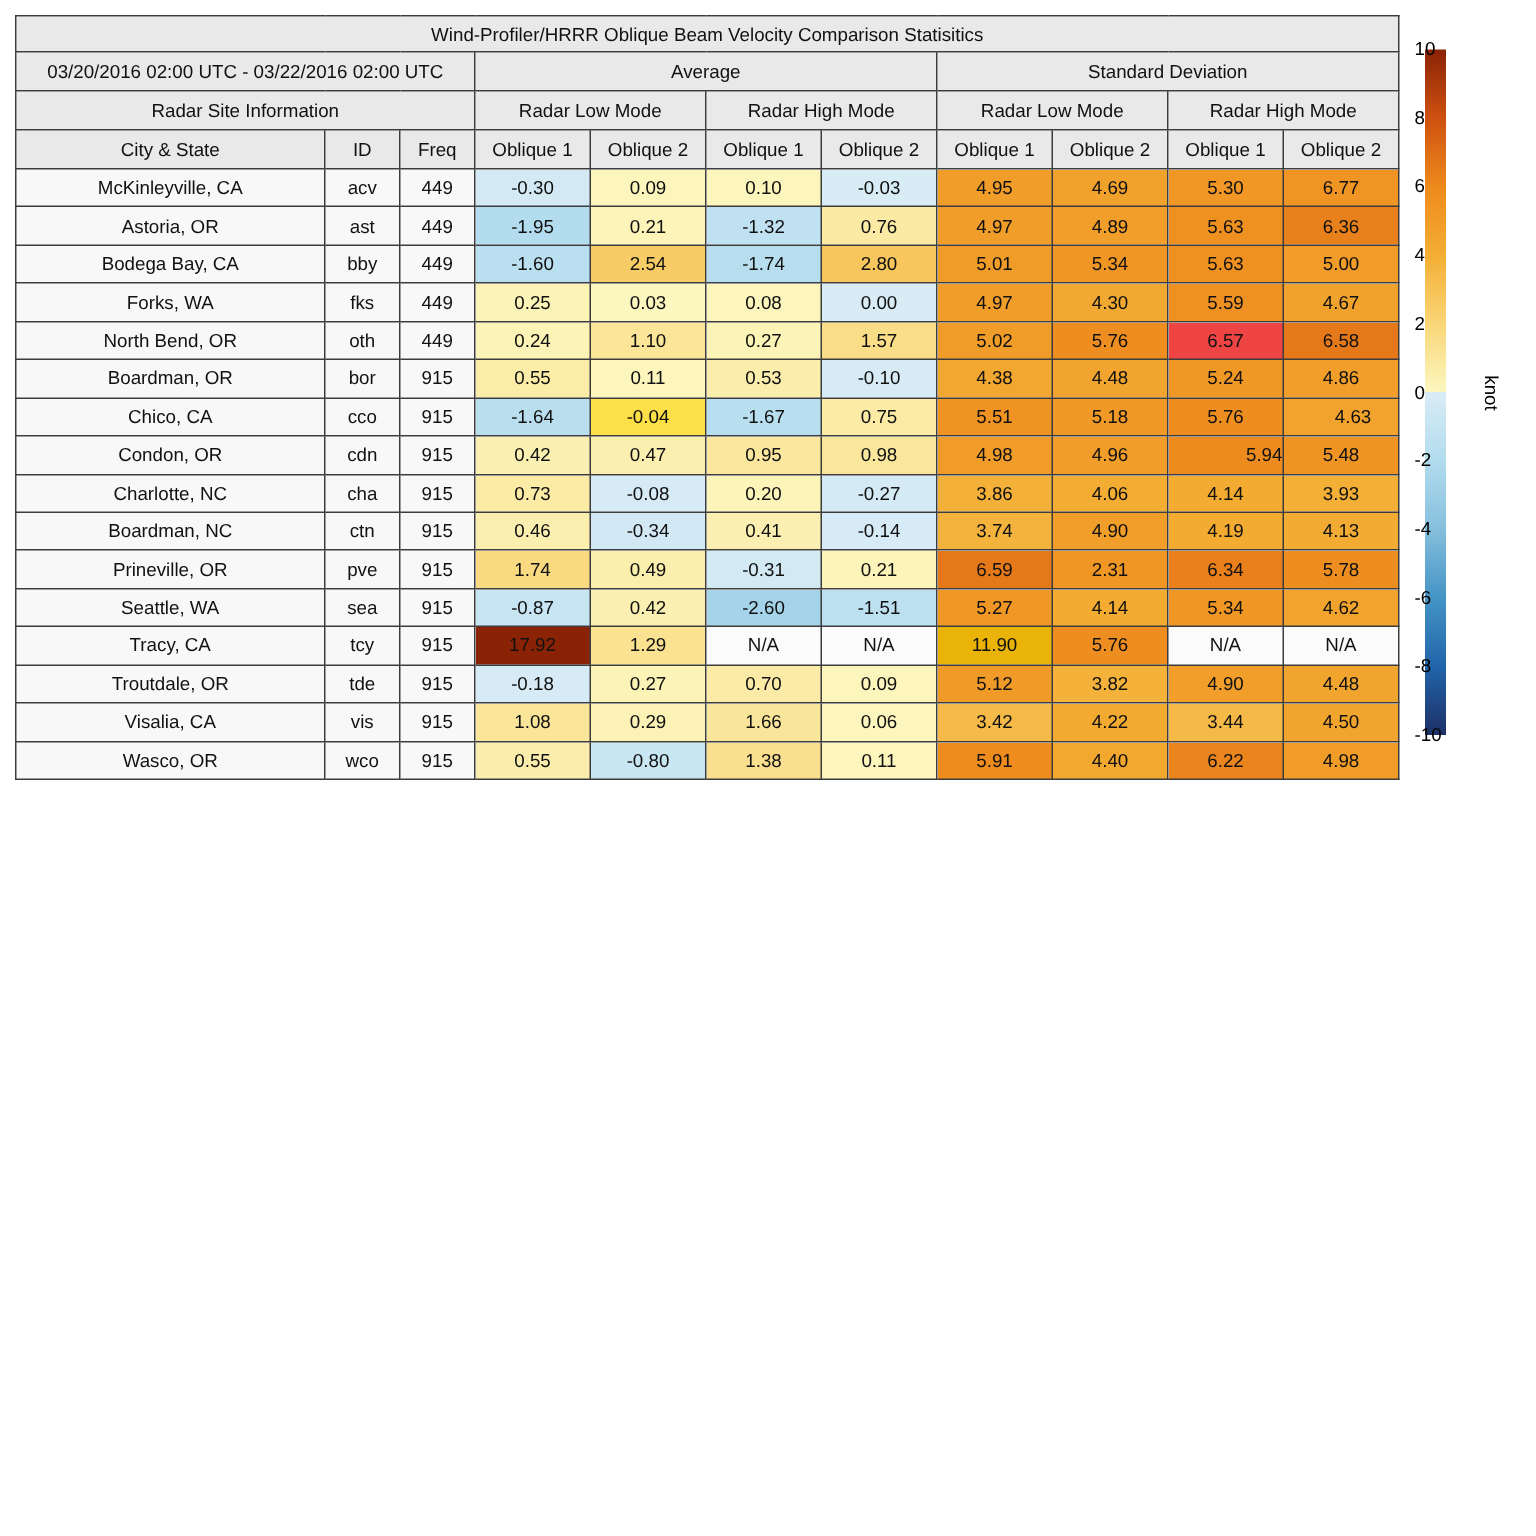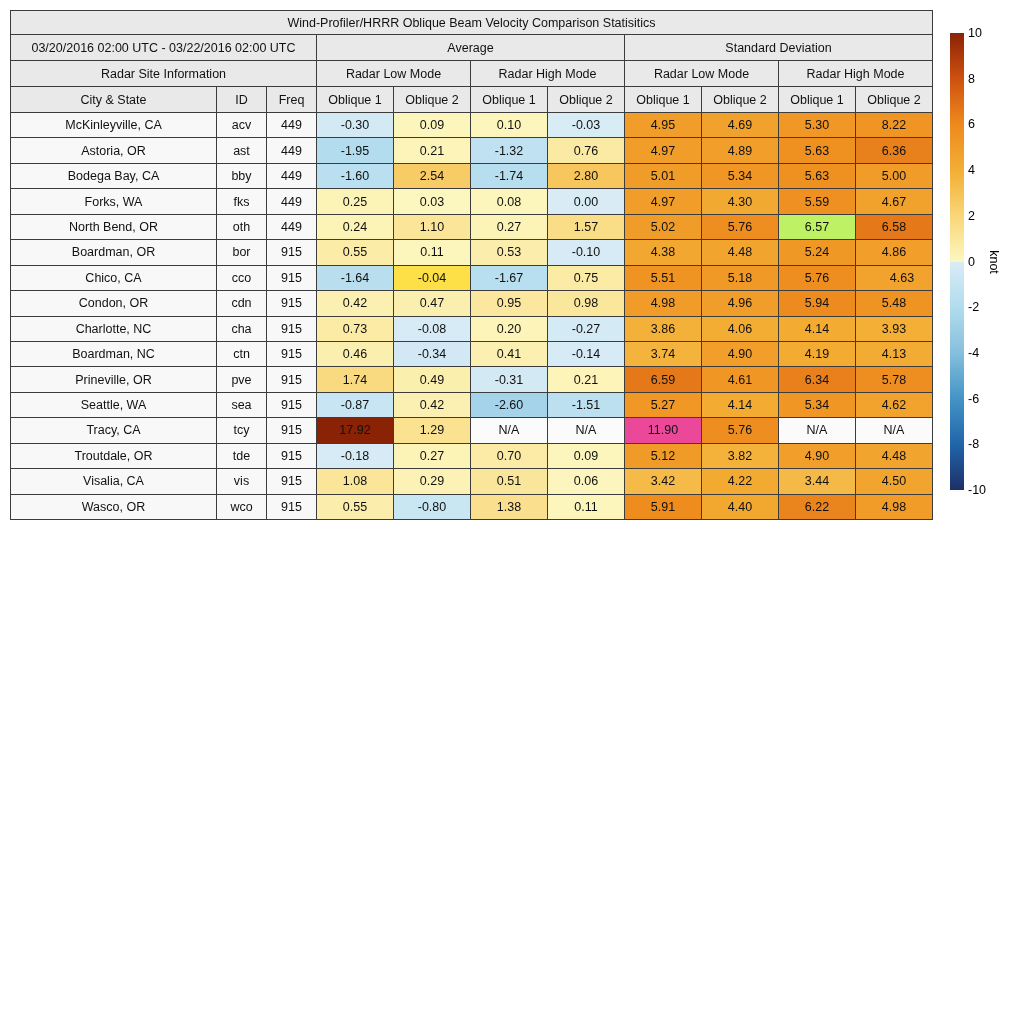--- a/index.html
+++ b/index.html
@@ -11,21 +11,21 @@
     font-size:12.5px;color:#111;padding:0;overflow:hidden;white-space:nowrap;}
   thead td{background:#e9e9e9;}
   tr.r-title{height:24px;}
   tr.r-head{height:26px;}
   tbody tr{height:25.45px;}
   tbody td.meta{background:#f8f8f8;}
   tbody td.val{background:#ffffff;}
 
   .cbar{position:absolute;left:950px;top:33px;width:14px;height:457px;}
   .cbar-gradient{width:100%;height:100%;}
-  .cbar-ticks{position:absolute;left:968px;top:33px;width:30px;height:457px;}
+  .cbar-ticks{position:absolute;left:943px;top:33px;width:30px;height:457px;}
   .cbar-ticks span{position:absolute;left:0;transform:translateY(-50%);
     font-size:12.5px;color:#000;line-height:1;}
   .cbar-unit{position:absolute;left:987px;top:262px;transform:translateY(-50%);
     writing-mode:vertical-rl;font-size:12.5px;color:#000;}
 </style>
 </head>
 <body>
 
 <div class="canvas">
 
@@ -78,21 +78,21 @@
           <td class="meta">McKinleyville, CA</td>
           <td class="meta">acv</td>
           <td class="meta">449</td>
           <td class="val" style="background: rgb(211, 234, 245);">-0.30</td>
           <td class="val" style="background: rgb(252, 246, 189);">0.09</td>
           <td class="val" style="background: rgb(252, 245, 188);">0.10</td>
           <td class="val" style="background: rgb(216, 236, 246);">-0.03</td>
           <td class="val" style="background: rgb(241, 157, 41);">4.95</td>
           <td class="val" style="background: rgb(241, 162, 44);">4.69</td>
           <td class="val" style="background: rgb(240, 151, 37);">5.30</td>
-          <td class="val" style="background: rgb(240, 149, 36);">8.22</td>
+          <td class="val" style="background: rgb(240, 149, 36);">6.77</td>
         </tr>
         <tr>
           <td class="meta">Astoria, OR</td>
           <td class="meta">ast</td>
           <td class="meta">449</td>
           <td class="val" style="background: rgb(179, 220, 238);">-1.95</td>
           <td class="val" style="background: rgb(252, 244, 184);">0.21</td>
           <td class="val" style="background: rgb(191, 225, 241);">-1.32</td>
           <td class="val" style="background: rgb(251, 234, 164);">0.76</td>
           <td class="val" style="background: rgb(241, 157, 41);">4.97</td>
@@ -129,21 +129,21 @@
         <tr>
           <td class="meta">North Bend, OR</td>
           <td class="meta">oth</td>
           <td class="meta">449</td>
           <td class="val" style="background: rgb(252, 243, 183);">0.24</td>
           <td class="val" style="background: rgb(250, 229, 152);">1.10</td>
           <td class="val" style="background: rgb(252, 243, 182);">0.27</td>
           <td class="val" style="background: rgb(250, 221, 135);">1.57</td>
           <td class="val" style="background: rgb(240, 156, 40);">5.02</td>
           <td class="val" style="background: rgb(239, 142, 32);">5.76</td>
-          <td class="val" style="background: #bef264;">6.57</td>
+          <td class="val" style="background: #ef4444;">6.57</td>
           <td class="val" style="background: rgb(229, 121, 25);">6.58</td>
         </tr>
         <tr>
           <td class="meta">Boardman, OR</td>
           <td class="meta">bor</td>
           <td class="meta">915</td>
           <td class="val" style="background: rgb(251, 236, 167);">0.55</td>
           <td class="val" style="background: rgb(252, 245, 188);">0.11</td>
           <td class="val" style="background: rgb(251, 238, 173);">0.53</td>
           <td class="val" style="background: rgb(215, 235, 246);">-0.10</td>
@@ -168,21 +168,21 @@
         <tr>
           <td class="meta">Condon, OR</td>
           <td class="meta">cdn</td>
           <td class="meta">915</td>
           <td class="val" style="background: rgb(251, 240, 177);">0.42</td>
           <td class="val" style="background: rgb(251, 239, 175);">0.47</td>
           <td class="val" style="background: rgb(251, 231, 157);">0.95</td>
           <td class="val" style="background: rgb(251, 231, 156);">0.98</td>
           <td class="val" style="background: rgb(241, 156, 41);">4.98</td>
           <td class="val" style="background: rgb(241, 157, 41); margin-top: 15px;">4.96</td>
-          <td class="val" style="background: rgb(238, 139, 30);">5.94</td>
+          <td class="val" style="background: rgb(238, 139, 30); text-align: right;">5.94</td>
           <td class="val" style="background: rgb(239, 147, 35);">5.48</td>
         </tr>
         <tr>
           <td class="meta">Charlotte, NC</td>
           <td class="meta">cha</td>
           <td class="meta">915</td>
           <td class="val" style="background: rgb(251, 235, 165);">0.73</td>
           <td class="val" style="background: rgb(215, 235, 246);">-0.08</td>
           <td class="val" style="background: rgb(252, 244, 185);">0.20</td>
           <td class="val" style="background: rgb(212, 234, 245);">-0.27</td>
@@ -206,21 +206,21 @@
         </tr>
         <tr>
           <td class="meta">Prineville, OR</td>
           <td class="meta">pve</td>
           <td class="meta">915</td>
           <td class="val" style="background: rgb(249, 218, 128);">1.74</td>
           <td class="val" style="background: rgb(251, 239, 174);">0.49</td>
           <td class="val" style="background: rgb(211, 234, 245);">-0.31</td>
           <td class="val" style="background: rgb(252, 244, 184);">0.21</td>
           <td class="val" style="background: rgb(229, 121, 25);">6.59</td>
-          <td class="val" style="background: rgb(240, 150, 37);">4.61</td>
+          <td class="val" style="background: rgb(240, 150, 37);">2.31</td>
           <td class="val" style="background: rgb(233, 128, 27);">6.34</td>
           <td class="val" style="background: rgb(239, 142, 32);">5.78</td>
         </tr>
         <tr>
           <td class="meta">Seattle, WA</td>
           <td class="meta">sea</td>
           <td class="meta">915</td>
           <td class="val" style="background: rgb(200, 229, 243);">-0.87</td>
           <td class="val" style="background: rgb(251, 240, 177);">0.42</td>
           <td class="val" style="background: rgb(165, 211, 233);">-2.60</td>
@@ -231,21 +231,21 @@
           <td class="val" style="background: rgb(241, 163, 45);">4.62</td>
         </tr>
         <tr>
           <td class="meta">Tracy, CA</td>
           <td class="meta">tcy</td>
           <td class="meta">915</td>
           <td class="val" style="background: rgb(138, 35, 6);">17.92</td>
           <td class="val" style="background: rgb(250, 226, 145);">1.29</td>
           <td class="val" style="background: rgb(251, 251, 251);">N/A</td>
           <td class="val" style="background: rgb(251, 251, 251);">N/A</td>
-          <td class="val" style="background: #ec4899;">11.90</td>
+          <td class="val" style="background: #eab308;">11.90</td>
           <td class="val" style="background: rgb(239, 142, 32);">5.76</td>
           <td class="val" style="background: rgb(251, 251, 251);">N/A</td>
           <td class="val" style="background: rgb(251, 251, 251);">N/A</td>
         </tr>
         <tr>
           <td class="meta">Troutdale, OR</td>
           <td class="meta">tde</td>
           <td class="meta">915</td>
           <td class="val" style="background: rgb(214, 235, 245);">-0.18</td>
           <td class="val" style="background: rgb(252, 243, 182);">0.27</td>
@@ -255,21 +255,21 @@
           <td class="val" style="background: rgb(244, 178, 58);">3.82</td>
           <td class="val" style="background: rgb(241, 158, 42);">4.90</td>
           <td class="val" style="background: rgb(242, 165, 46);">4.48</td>
         </tr>
         <tr>
           <td class="meta">Visalia, CA</td>
           <td class="meta">vis</td>
           <td class="meta">915</td>
           <td class="val" style="background: rgb(250, 229, 153);">1.08</td>
           <td class="val" style="background: rgb(252, 242, 181);">0.29</td>
-          <td class="val" style="background: rgb(250, 230, 154);">0.51</td>
+          <td class="val" style="background: rgb(250, 230, 154);">1.66</td>
           <td class="val" style="background: rgb(252, 246, 190);">0.06</td>
           <td class="val" style="background: rgb(245, 186, 71);">3.42</td>
           <td class="val" style="background: rgb(242, 170, 49);">4.22</td>
           <td class="val" style="background: rgb(245, 185, 71);">3.44</td>
           <td class="val" style="background: rgb(242, 165, 46);">4.50</td>
         </tr>
         <tr>
           <td class="meta">Wasco, OR</td>
           <td class="meta">wco</td>
           <td class="meta">915</td>

